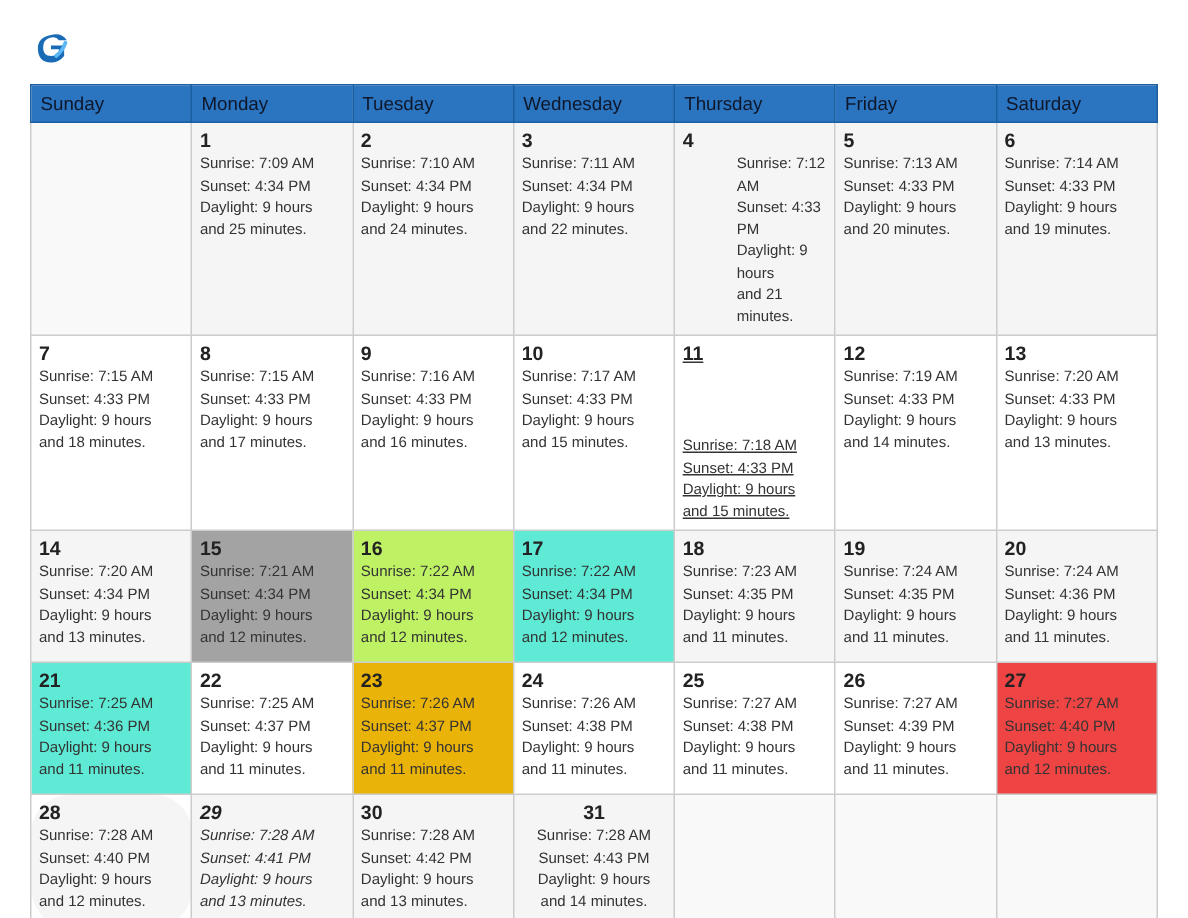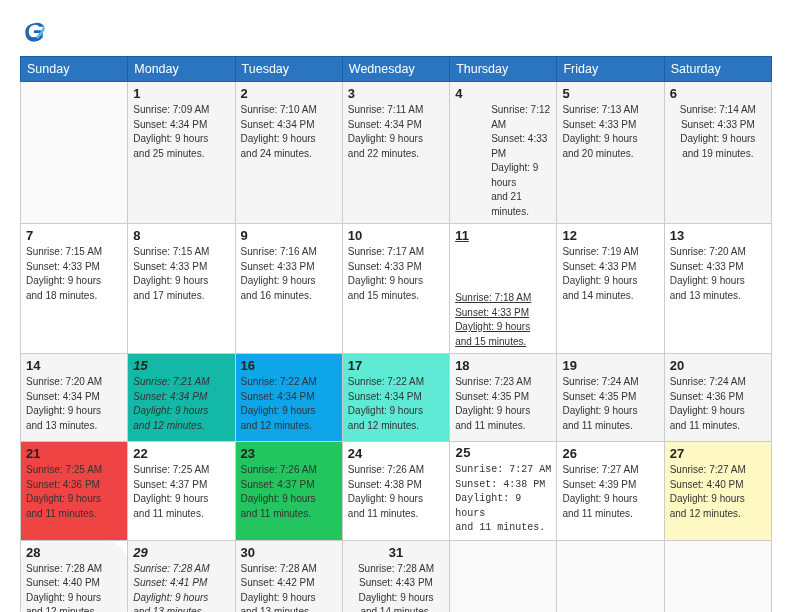--- a/index.html
+++ b/index.html
@@ -54,21 +54,21 @@
     }
     .calendar {
       border: 1px solid #ccc;
       border-collapse: collapse;
       width: 100%;
       flex: 1;
       table-layout: fixed;
     }
     .calendar th {
       background: #2a74c0;
-      color: #ffffff;
+      color: #0f172a;
       text-align: left;
       padding: 5px 6px;
       font-size: 12.5px;
       font-weight: normal;
       border: 1px solid #1a5fa0;
     }
     .calendar td {
       border: 1px solid #ccc;
       vertical-align: top;
       padding: 4px 5px;
@@ -165,21 +165,21 @@
           </td>
           <td style="background: rgb(245, 245, 245);">
             <span class="day-num">5</span>
             <div class="day-info" style="white-space: pre-line;">Sunrise: 7:13 AM
 Sunset: 4:33 PM
 Daylight: 9 hours
 and 20 minutes.</div>
           </td>
           <td style="background: rgb(245, 245, 245);">
             <span class="day-num">6</span>
-            <div class="day-info" style="white-space: pre-line; text-align: center;">Sunrise: 7:14 AM
+            <div class="day-info" style="white-space: pre-line;">Sunrise: 7:14 AM
 Sunset: 4:33 PM
 Daylight: 9 hours
 and 19 minutes.</div>
           </td>
         </tr>
         <tr>
           <td style="background: rgb(255, 255, 255);">
             <span class="day-num">7</span>
             <div class="day-info" style="white-space: pre-line;">Sunrise: 7:15 AM
 Sunset: 4:33 PM
@@ -230,28 +230,28 @@
           </td>
         </tr>
         <tr>
           <td style="background: rgb(245, 245, 245);">
             <span class="day-num">14</span>
             <div class="day-info" style="white-space: pre-line;">Sunrise: 7:20 AM
 Sunset: 4:34 PM
 Daylight: 9 hours
 and 13 minutes.</div>
           </td>
-          <td style="background: #14b8a6; font-style: italic;">
+          <td style="background: #a3a3a3;">
             <span class="day-num">15</span>
             <div class="day-info" style="white-space: pre-line;">Sunrise: 7:21 AM
 Sunset: 4:34 PM
 Daylight: 9 hours
 and 12 minutes.</div>
           </td>
-          <td style="background: #0ea5e9;">
+          <td style="background: #bef264;">
             <span class="day-num">16</span>
             <div class="day-info" style="white-space: pre-line;">Sunrise: 7:22 AM
 Sunset: 4:34 PM
 Daylight: 9 hours
 and 12 minutes.</div>
           </td>
           <td style="background: #5eead4;">
             <span class="day-num">17</span>
             <div class="day-info" style="white-space: pre-line;">Sunrise: 7:22 AM
 Sunset: 4:34 PM
@@ -274,63 +274,63 @@
           </td>
           <td style="background: rgb(245, 245, 245);">
             <span class="day-num">20</span>
             <div class="day-info" style="white-space: pre-line;">Sunrise: 7:24 AM
 Sunset: 4:36 PM
 Daylight: 9 hours
 and 11 minutes.</div>
           </td>
         </tr>
         <tr>
-          <td style="background: #ef4444;">
+          <td style="background: #5eead4;">
             <span class="day-num">21</span>
             <div class="day-info" style="white-space: pre-line;">Sunrise: 7:25 AM
 Sunset: 4:36 PM
 Daylight: 9 hours
 and 11 minutes.</div>
           </td>
           <td style="background: rgb(255, 255, 255);">
             <span class="day-num">22</span>
             <div class="day-info" style="white-space: pre-line;">Sunrise: 7:25 AM
 Sunset: 4:37 PM
 Daylight: 9 hours
 and 11 minutes.</div>
           </td>
-          <td style="background: #22c55e;">
+          <td style="background: #eab308;">
             <span class="day-num">23</span>
             <div class="day-info" style="white-space: pre-line;">Sunrise: 7:26 AM
 Sunset: 4:37 PM
 Daylight: 9 hours
 and 11 minutes.</div>
           </td>
           <td style="background: rgb(255, 255, 255);">
             <span class="day-num">24</span>
             <div class="day-info" style="white-space: pre-line;">Sunrise: 7:26 AM
 Sunset: 4:38 PM
 Daylight: 9 hours
 and 11 minutes.</div>
           </td>
-          <td style="background: rgb(255, 255, 255); font-family: Liberation Mono, monospace;">
+          <td style="background: rgb(255, 255, 255);">
             <span class="day-num">25</span>
             <div class="day-info" style="white-space: pre-line;">Sunrise: 7:27 AM
 Sunset: 4:38 PM
 Daylight: 9 hours
 and 11 minutes.</div>
           </td>
           <td style="background: rgb(255, 255, 255);">
             <span class="day-num">26</span>
             <div class="day-info" style="white-space: pre-line;">Sunrise: 7:27 AM
 Sunset: 4:39 PM
 Daylight: 9 hours
 and 11 minutes.</div>
           </td>
-          <td style="background: #fef9c3;">
+          <td style="background: #ef4444;">
             <span class="day-num">27</span>
             <div class="day-info" style="white-space: pre-line;">Sunrise: 7:27 AM
 Sunset: 4:40 PM
 Daylight: 9 hours
 and 12 minutes.</div>
           </td>
         </tr>
         <tr>
           <td style="background: rgb(245, 245, 245); border-radius: 25px;">
             <span class="day-num">28</span>

